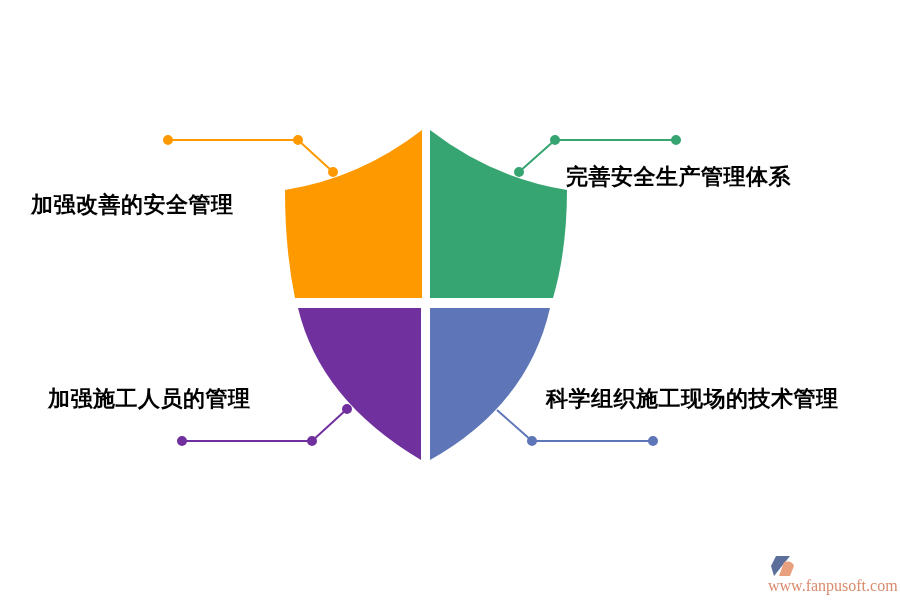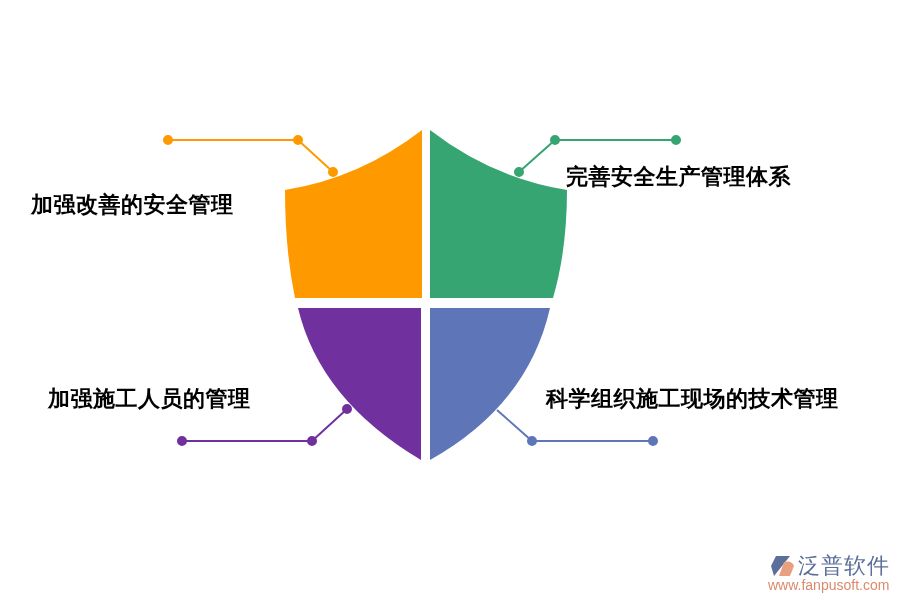--- a/index.html
+++ b/index.html
@@ -1,21 +1,21 @@
 <!DOCTYPE html>
 <html><head>
 <meta charset="utf-8">
 <style>
   html,body{margin:0;padding:0;background:#ffffff;}
   body{width:900px;height:600px;position:relative;overflow:hidden;font-family:"DejaVu Sans","Liberation Sans",sans-serif;}
   svg.main{position:absolute;left:0;top:0;}
   .label{position:absolute;font-size:22px;font-weight:bold;color:#000;white-space:nowrap;letter-spacing:0.5px;}
   .logo{position:absolute;left:768px;top:552px;width:125px;height:40px;}
   .logo-name{position:absolute;left:30px;top:-1px;font-size:22px;color:#5c6f9a;letter-spacing:1px;white-space:nowrap;}
-  .logo-url{position:absolute;left:0px;top:25px;font-size:14px;color:#d98a6c;font-family:Liberation Sans, sans-serif;white-space:nowrap;}
+  .logo-url{position:absolute;left:0px;top:25px;font-size:16px;color:#d98a6c;font-family:Liberation Serif, serif;white-space:nowrap;}
   .logo-icon{position:absolute;left:2px;top:2px;}
 </style>
 </head>
 <body>
 
 <svg class="main" width="900" height="600" viewBox="0 0 900 600">
 
   <path d="M422,130 Q360,178 285,190 Q285,250 295,298 L422,298 Z" fill="#FF9900"></path>
 
   <path d="M430,130 Q492,178 567,190 Q567,250 553,298 L430,298 Z" fill="#36A572"></path>
@@ -52,15 +52,14 @@
 <div class="label" style="left:31px;top:162px;margin-top:28px;">加强改善的安全管理</div>
 <div class="label" style="left:566px;top:162px;text-align:right;">完善安全生产管理体系</div>
 <div class="label" style="left:48px;top:384px;">加强施工人员的管理</div>
 <div class="label" style="left:546px;top:384px;">科学组织施工现场的技术管理</div>
 
 <div class="logo">
   <svg class="logo-icon" width="26" height="24" viewBox="0 0 26 24">
     <path d="M6,2 L20,2 L12,12 L4,22 L1,12 Z" fill="#5C6F9A"></path>
     <path d="M14,8 Q22,6 24,12 L20,22 L9,22 Z" fill="#E8A07F"></path>
   </svg>
-  <span class="logo-name">泛普软件</span>
   <span class="logo-url">www.fanpusoft.com</span>
 </div>
 
 </body></html>

